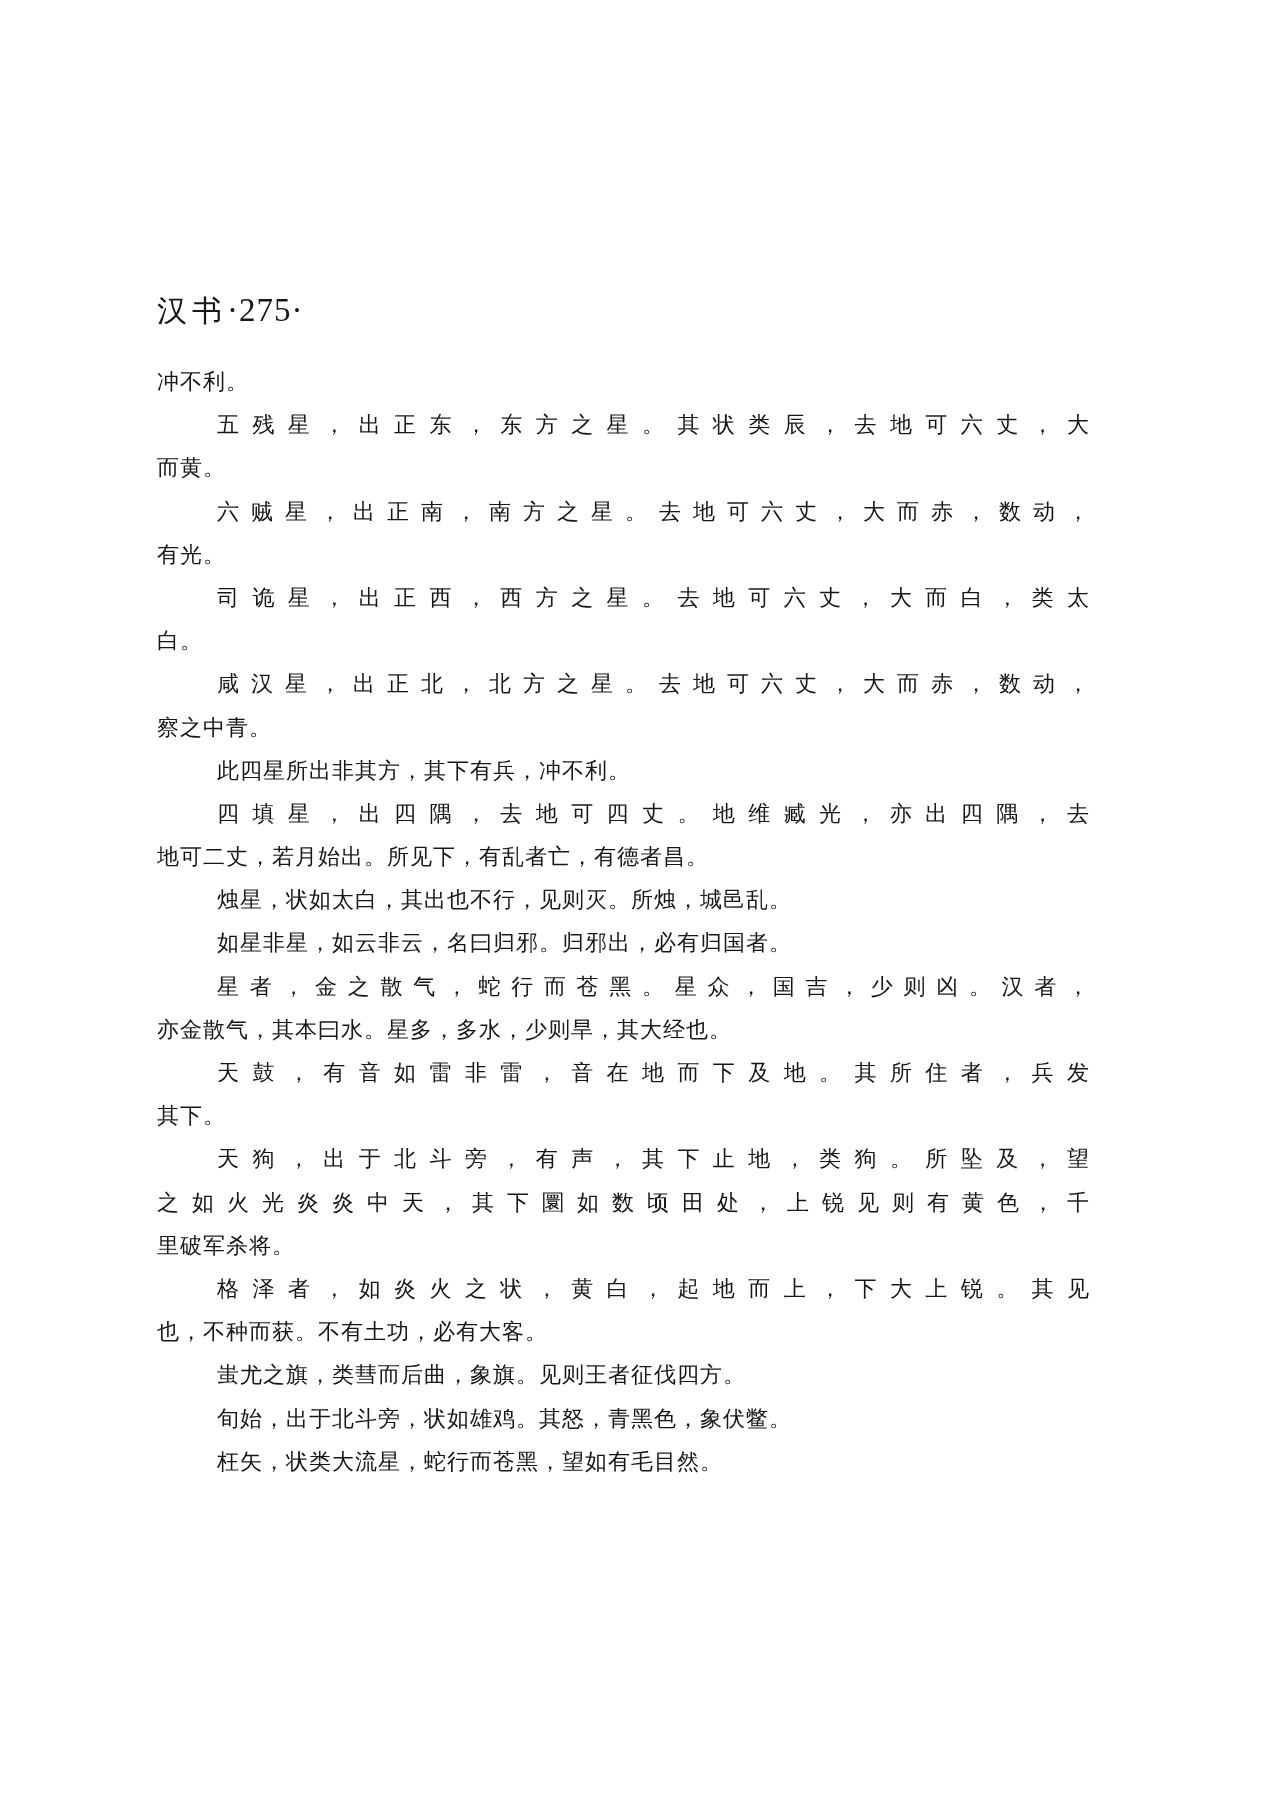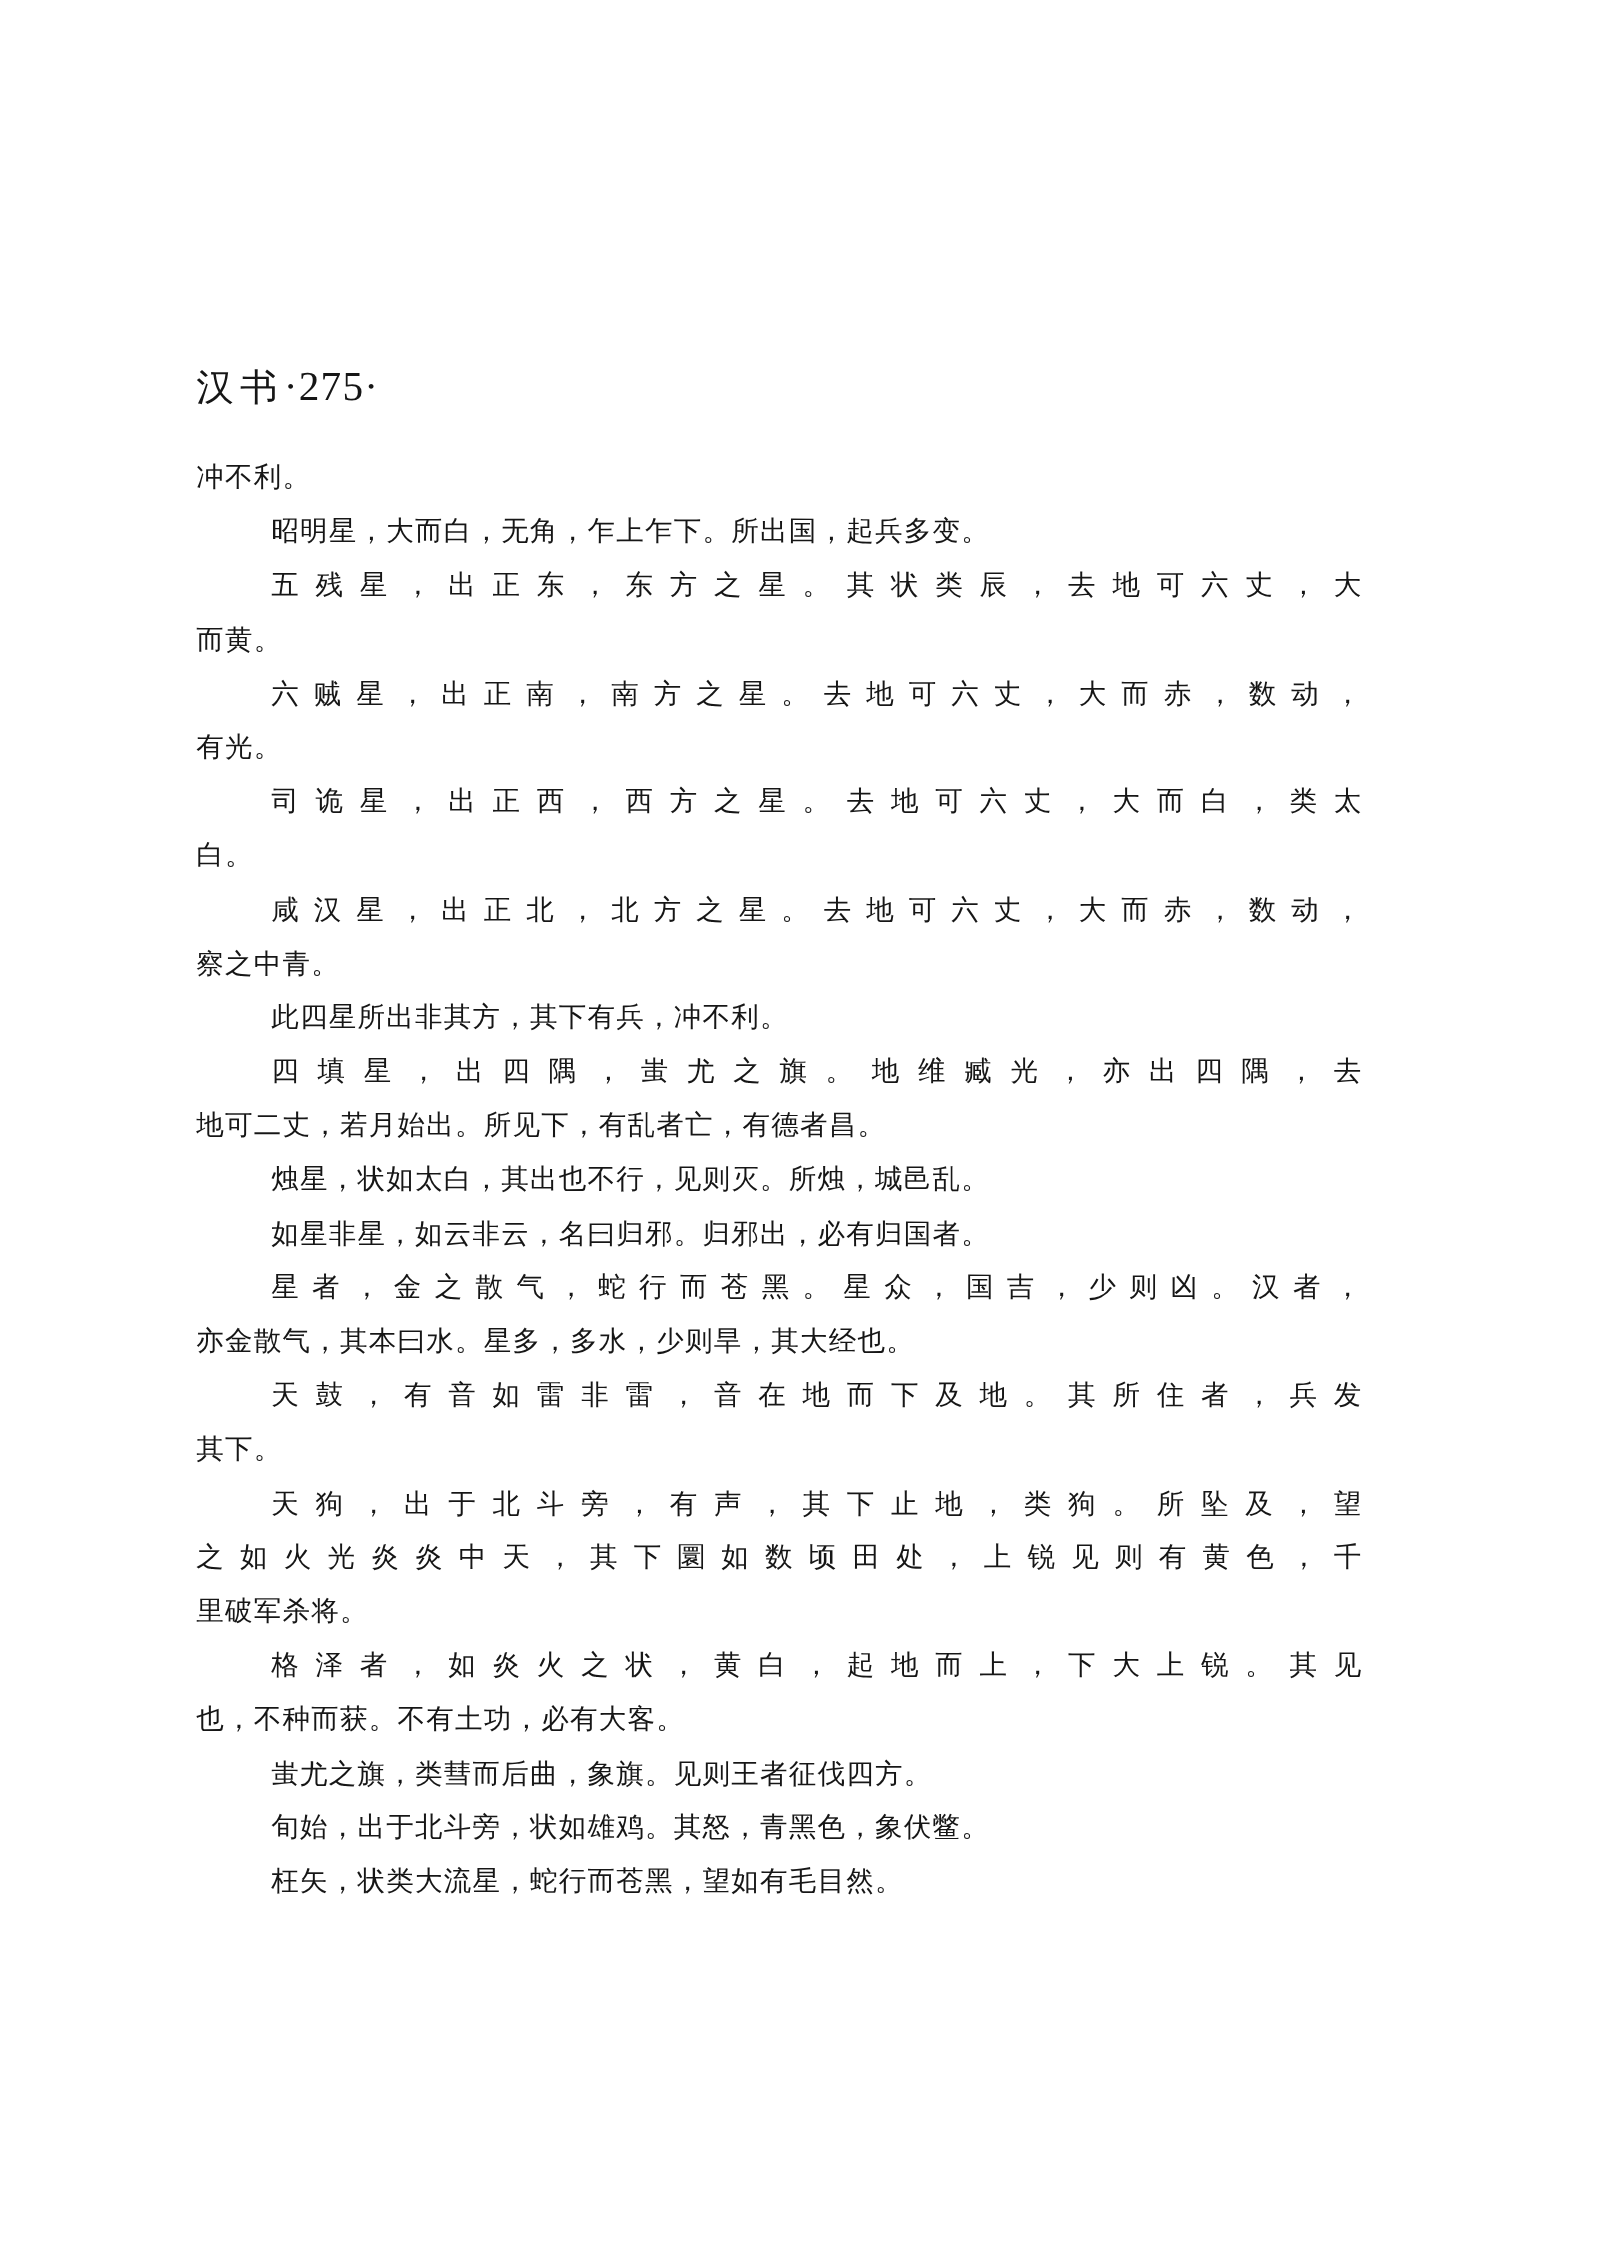--- a/index.html
+++ b/index.html
@@ -58,31 +58,30 @@
 </head>
 <body>
 
 <div class="page">
   <div class="header">
     <span class="book-title">汉书</span>
     <span class="page-number">·275·</span>
   </div>
   <div class="body-text">
       <div class="line">冲不利。</div>
-      <div class="line indent">昭明星，大而白，无角，乍上乍下。所出国，起兵多变。</div>
       <div class="line indent justify">五残星，出正东，东方之星。其状类辰，去地可六丈，大</div>
       <div class="line">而黄。</div>
       <div class="line indent justify">六贼星，出正南，南方之星。去地可六丈，大而赤，数动，</div>
       <div class="line">有光。</div>
       <div class="line indent justify">司诡星，出正西，西方之星。去地可六丈，大而白，类太</div>
       <div class="line">白。</div>
       <div class="line indent justify">咸汉星，出正北，北方之星。去地可六丈，大而赤，数动，</div>
       <div class="line">察之中青。</div>
       <div class="line indent">此四星所出非其方，其下有兵，冲不利。</div>
-      <div class="line indent justify">四填星，出四隅，蚩尤之旗。地维臧光，亦出四隅，去</div>
+      <div class="line indent justify">四填星，出四隅，去地可四丈。地维臧光，亦出四隅，去</div>
       <div class="line">地可二丈，若月始出。所见下，有乱者亡，有德者昌。</div>
       <div class="line indent">烛星，状如太白，其出也不行，见则灭。所烛，城邑乱。</div>
       <div class="line indent">如星非星，如云非云，名曰归邪。归邪出，必有归国者。</div>
       <div class="line indent justify">星者，金之散气，蛇行而苍黑。星众，国吉，少则凶。汉者，</div>
       <div class="line">亦金散气，其本曰水。星多，多水，少则旱，其大经也。</div>
       <div class="line indent justify">天鼓，有音如雷非雷，音在地而下及地。其所住者，兵发</div>
       <div class="line">其下。</div>
       <div class="line indent justify">天狗，出于北斗旁，有声，其下止地，类狗。所坠及，望</div>
       <div class="line justify">之如火光炎炎中天，其下圜如数顷田处，上锐见则有黄色，千</div>
       <div class="line">里破军杀将。</div>

